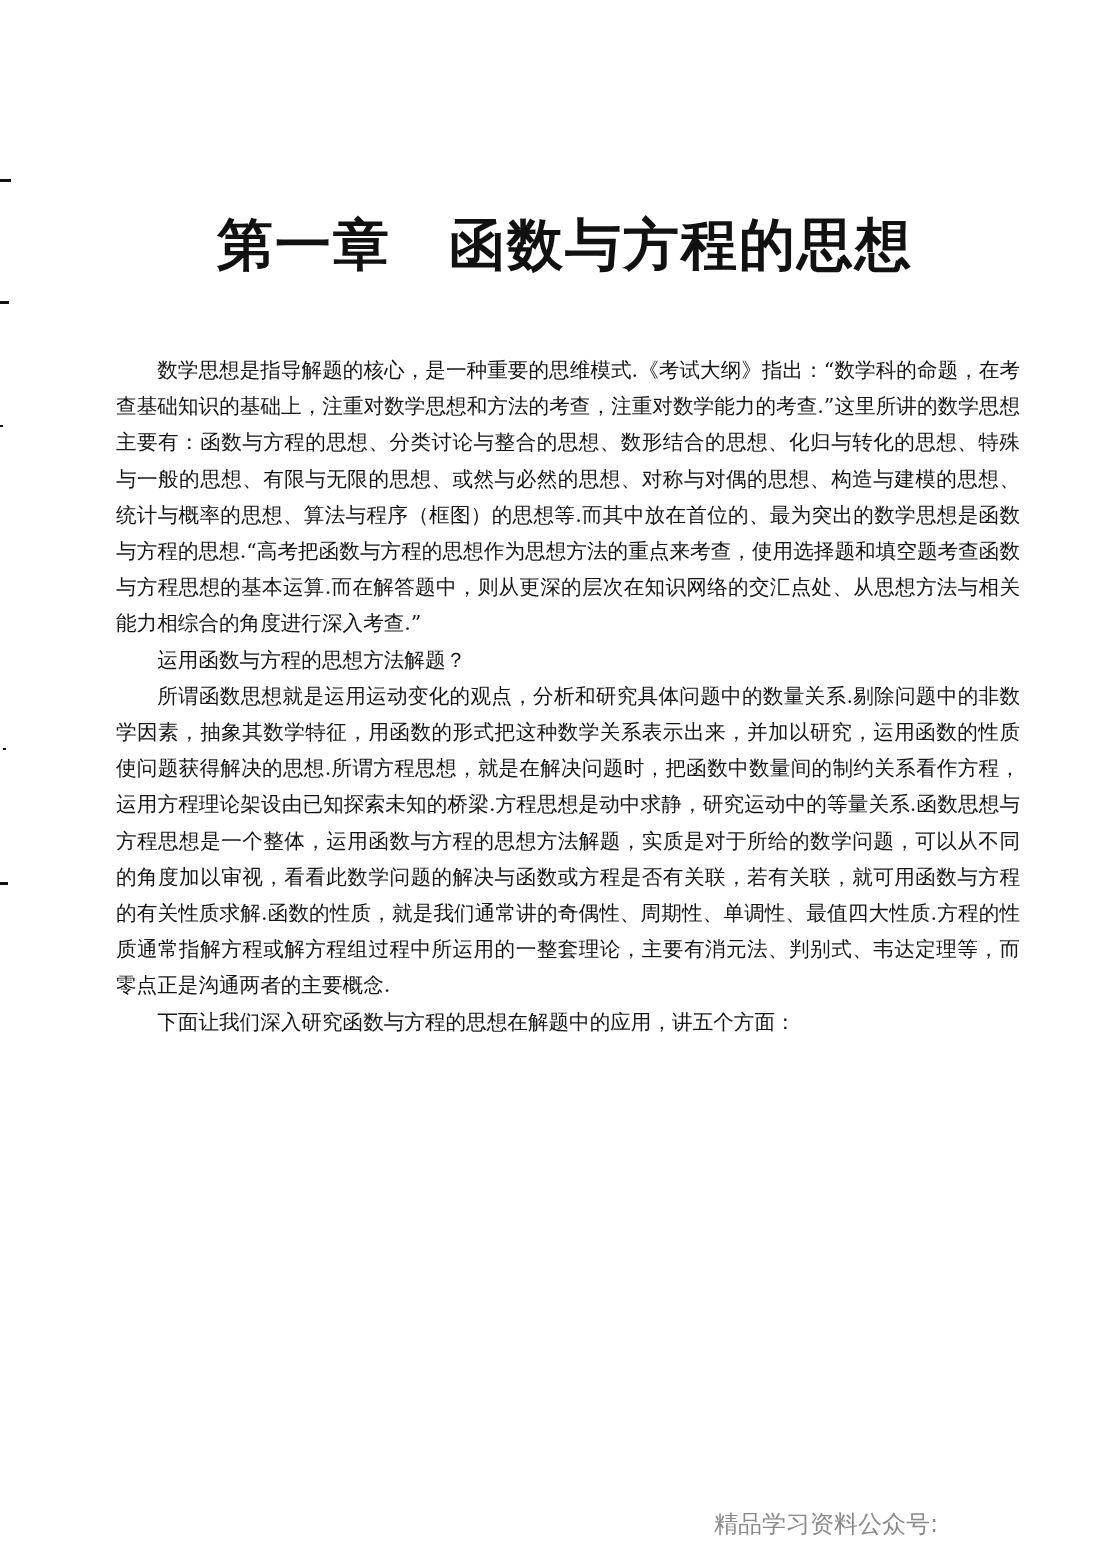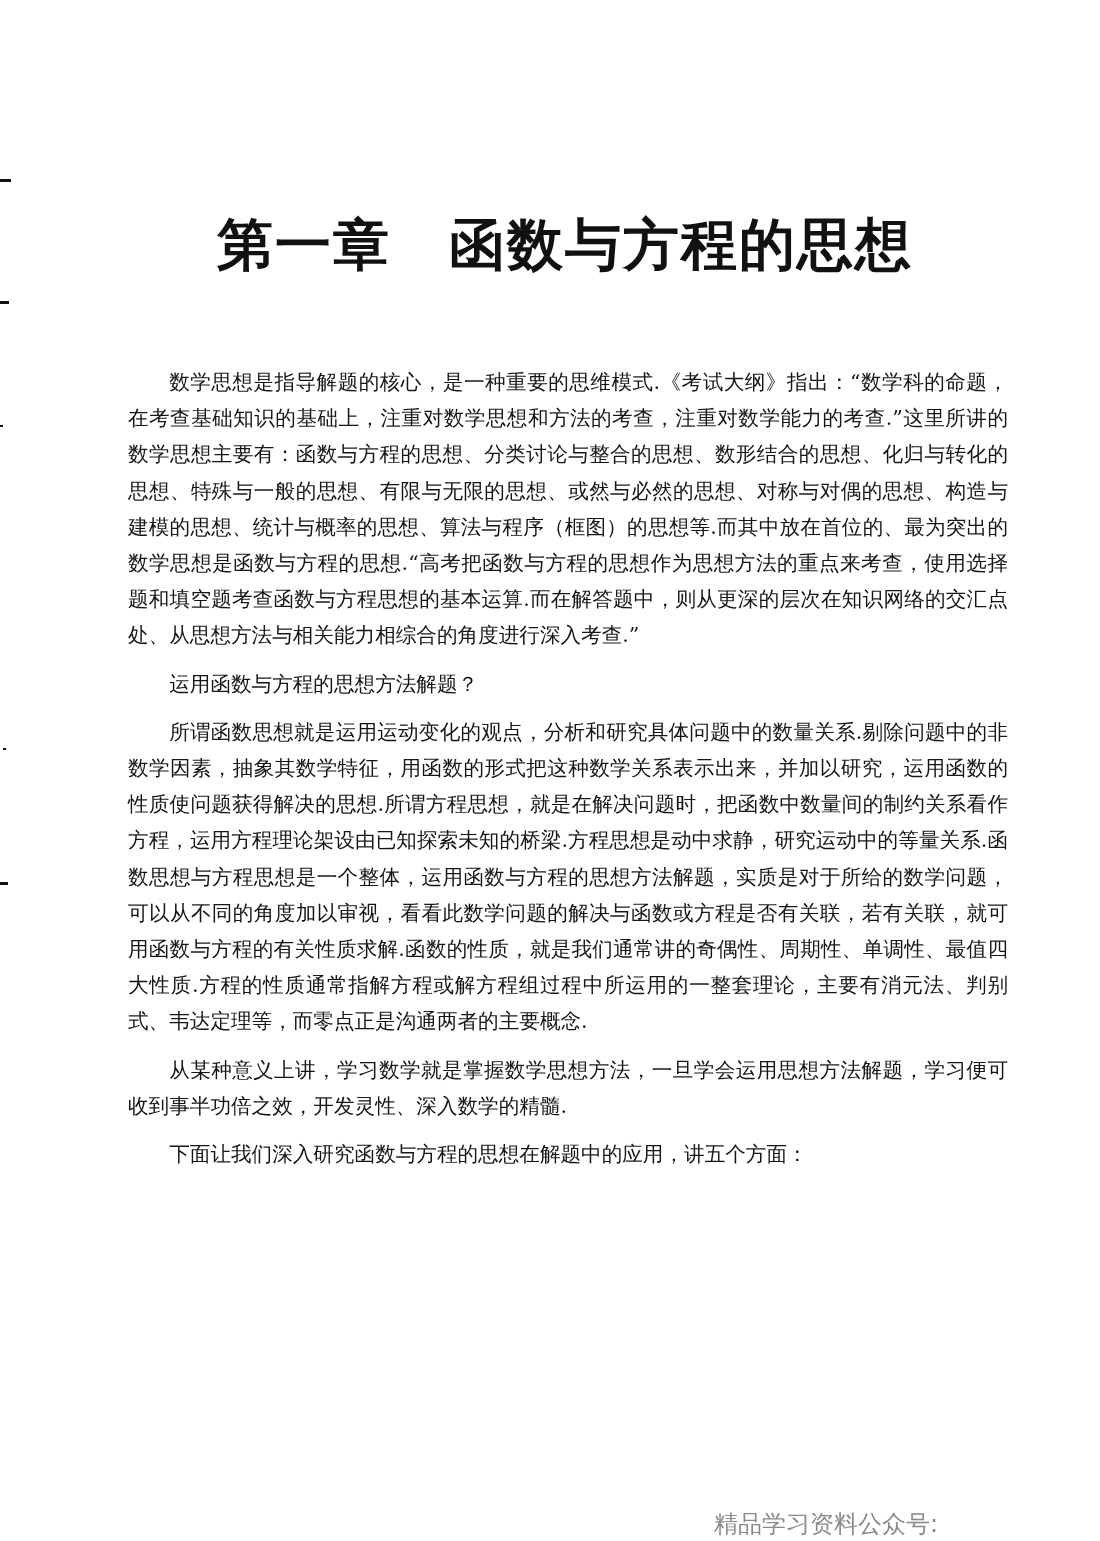--- a/index.html
+++ b/index.html
@@ -10,21 +10,21 @@
     font-family: "DejaVu Serif", "Liberation Serif", serif;
     font-size: 56px; font-weight: bold; color: #111; letter-spacing: 2px;
   }
   .chapter-title .num { margin-right: 58px; }
   .body-text {
     position: absolute; left: 116px; top: 352px; width: 904px;
     font-family: "DejaVu Serif", "Liberation Serif", serif;
     font-size: 20.6px; line-height: 36.2px; color: #151515;
     text-align: justify; text-justify: inter-character;
   }
-  .body-text p { margin: 12px; text-indent: 2em; }
+  .body-text p { margin: 0; text-indent: 2em; }
   .margin-mark { position: absolute; left: 0; height: 3px; background: #111; }
   .watermark {
     position: absolute; left: 714px; top: 1488px;
     font-family: "DejaVu Sans", "Liberation Sans", sans-serif;
     font-size: 24px; color: #8a8a8a; margin-top: 20px;
   }
 </style>
 </head>
 <body>
 
@@ -37,18 +37,17 @@
   <div class="margin-mark" style="top:882px;width:8px;"></div>
 
   <h1 class="chapter-title" style="margin:0;">
     <span class="num">第一章</span><span>函数与方程的思想</span>
   </h1>
 
   <div class="body-text">
     <p>数学思想是指导解题的核心，是一种重要的思维模式.《考试大纲》指出：“数学科的命题，在考查基础知识的基础上，注重对数学思想和方法的考查，注重对数学能力的考查.”这里所讲的数学思想主要有：函数与方程的思想、分类讨论与整合的思想、数形结合的思想、化归与转化的思想、特殊与一般的思想、有限与无限的思想、或然与必然的思想、对称与对偶的思想、构造与建模的思想、统计与概率的思想、算法与程序（框图）的思想等.而其中放在首位的、最为突出的数学思想是函数与方程的思想.“高考把函数与方程的思想作为思想方法的重点来考查，使用选择题和填空题考查函数与方程思想的基本运算.而在解答题中，则从更深的层次在知识网络的交汇点处、从思想方法与相关能力相综合的角度进行深入考查.”</p>
     <p>运用函数与方程的思想方法解题？</p>
     <p>所谓函数思想就是运用运动变化的观点，分析和研究具体问题中的数量关系.剔除问题中的非数学因素，抽象其数学特征，用函数的形式把这种数学关系表示出来，并加以研究，运用函数的性质使问题获得解决的思想.所谓方程思想，就是在解决问题时，把函数中数量间的制约关系看作方程，运用方程理论架设由已知探索未知的桥梁.方程思想是动中求静，研究运动中的等量关系.函数思想与方程思想是一个整体，运用函数与方程的思想方法解题，实质是对于所给的数学问题，可以从不同的角度加以审视，看看此数学问题的解决与函数或方程是否有关联，若有关联，就可用函数与方程的有关性质求解.函数的性质，就是我们通常讲的奇偶性、周期性、单调性、最值四大性质.方程的性质通常指解方程或解方程组过程中所运用的一整套理论，主要有消元法、判别式、韦达定理等，而零点正是沟通两者的主要概念.</p>
-    <p>从某种意义上讲，学习数学就是掌握数学思想方法，一旦学会运用思想方法解题，学习便可收到事半功倍之效，开发灵性、深入数学的精髓.</p>
     <p>下面让我们深入研究函数与方程的思想在解题中的应用，讲五个方面：</p>
   </div>
 
   <div class="watermark">精品学习资料公众号:白兔学社</div>
 </div>
 
 </body></html>

